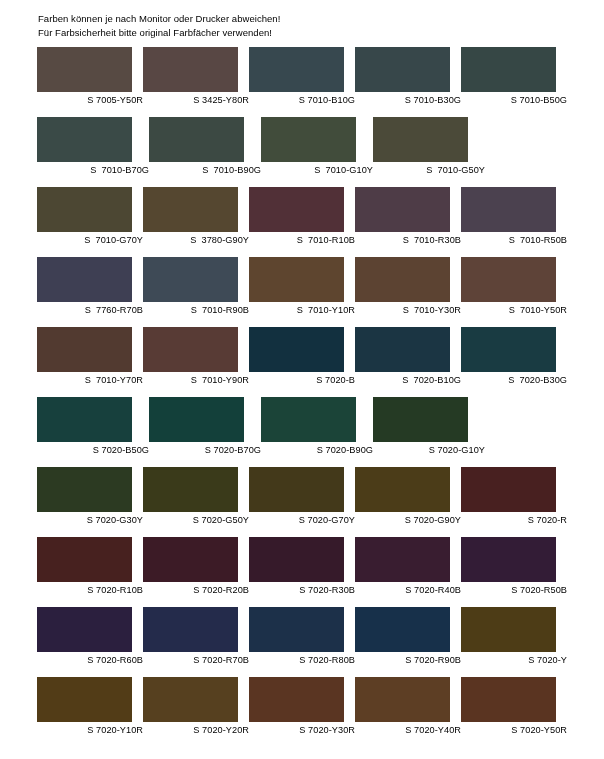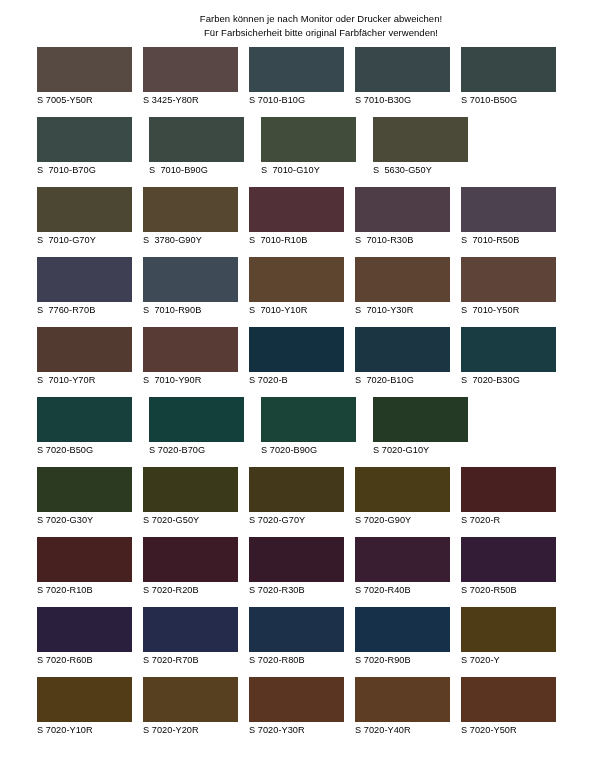--- a/index.html
+++ b/index.html
@@ -16,36 +16,37 @@
     overflow: hidden;
     position: relative;
   }
   #page {
     width: 604px;
     height: 759px;
     position: relative;
     box-sizing: border-box;
   }
   #notice {
-    text-align: center;
+    text-align: left;
     padding-top: 12px;
     margin-left: 38px;
   }
   #notice .line {
     font-size: 9.5px;
     line-height: 13.5px;
     letter-spacing: 0.05px;
     color: #000;
     white-space: nowrap;
   }
   #grid {
     position: absolute;
     left: 37px;
     top: 47px;
     width: 530px;
+    text-align: right;
   }
   .swatch-row {
     display: flex;
     gap: 0px;
     margin-bottom: 0px;
     height: 70px;
   }
   .swatch-cell {
     width: 112px;
     margin-right: 0px;
@@ -109,21 +110,21 @@
         <div class="swatch-cell">
           <div class="swatch-chip" style="background-color: rgb(60, 73, 67);"></div>
           <div class="swatch-label">S  7010-B90G</div>
         </div>
         <div class="swatch-cell">
           <div class="swatch-chip" style="background-color: rgb(65, 76, 59);"></div>
           <div class="swatch-label">S  7010-G10Y</div>
         </div>
         <div class="swatch-cell">
           <div class="swatch-chip" style="background-color: rgb(75, 74, 57);"></div>
-          <div class="swatch-label">S  5630-G50Y</div>
+          <div class="swatch-label">S  7010-G50Y</div>
         </div>
       </div>
       <div class="swatch-row">
         <div class="swatch-cell">
           <div class="swatch-chip" style="background-color: rgb(76, 71, 51);"></div>
           <div class="swatch-label">S  7010-G70Y</div>
         </div>
         <div class="swatch-cell">
           <div class="swatch-chip" style="background-color: rgb(85, 71, 48);"></div>
           <div class="swatch-label">S  3780-G90Y</div>

